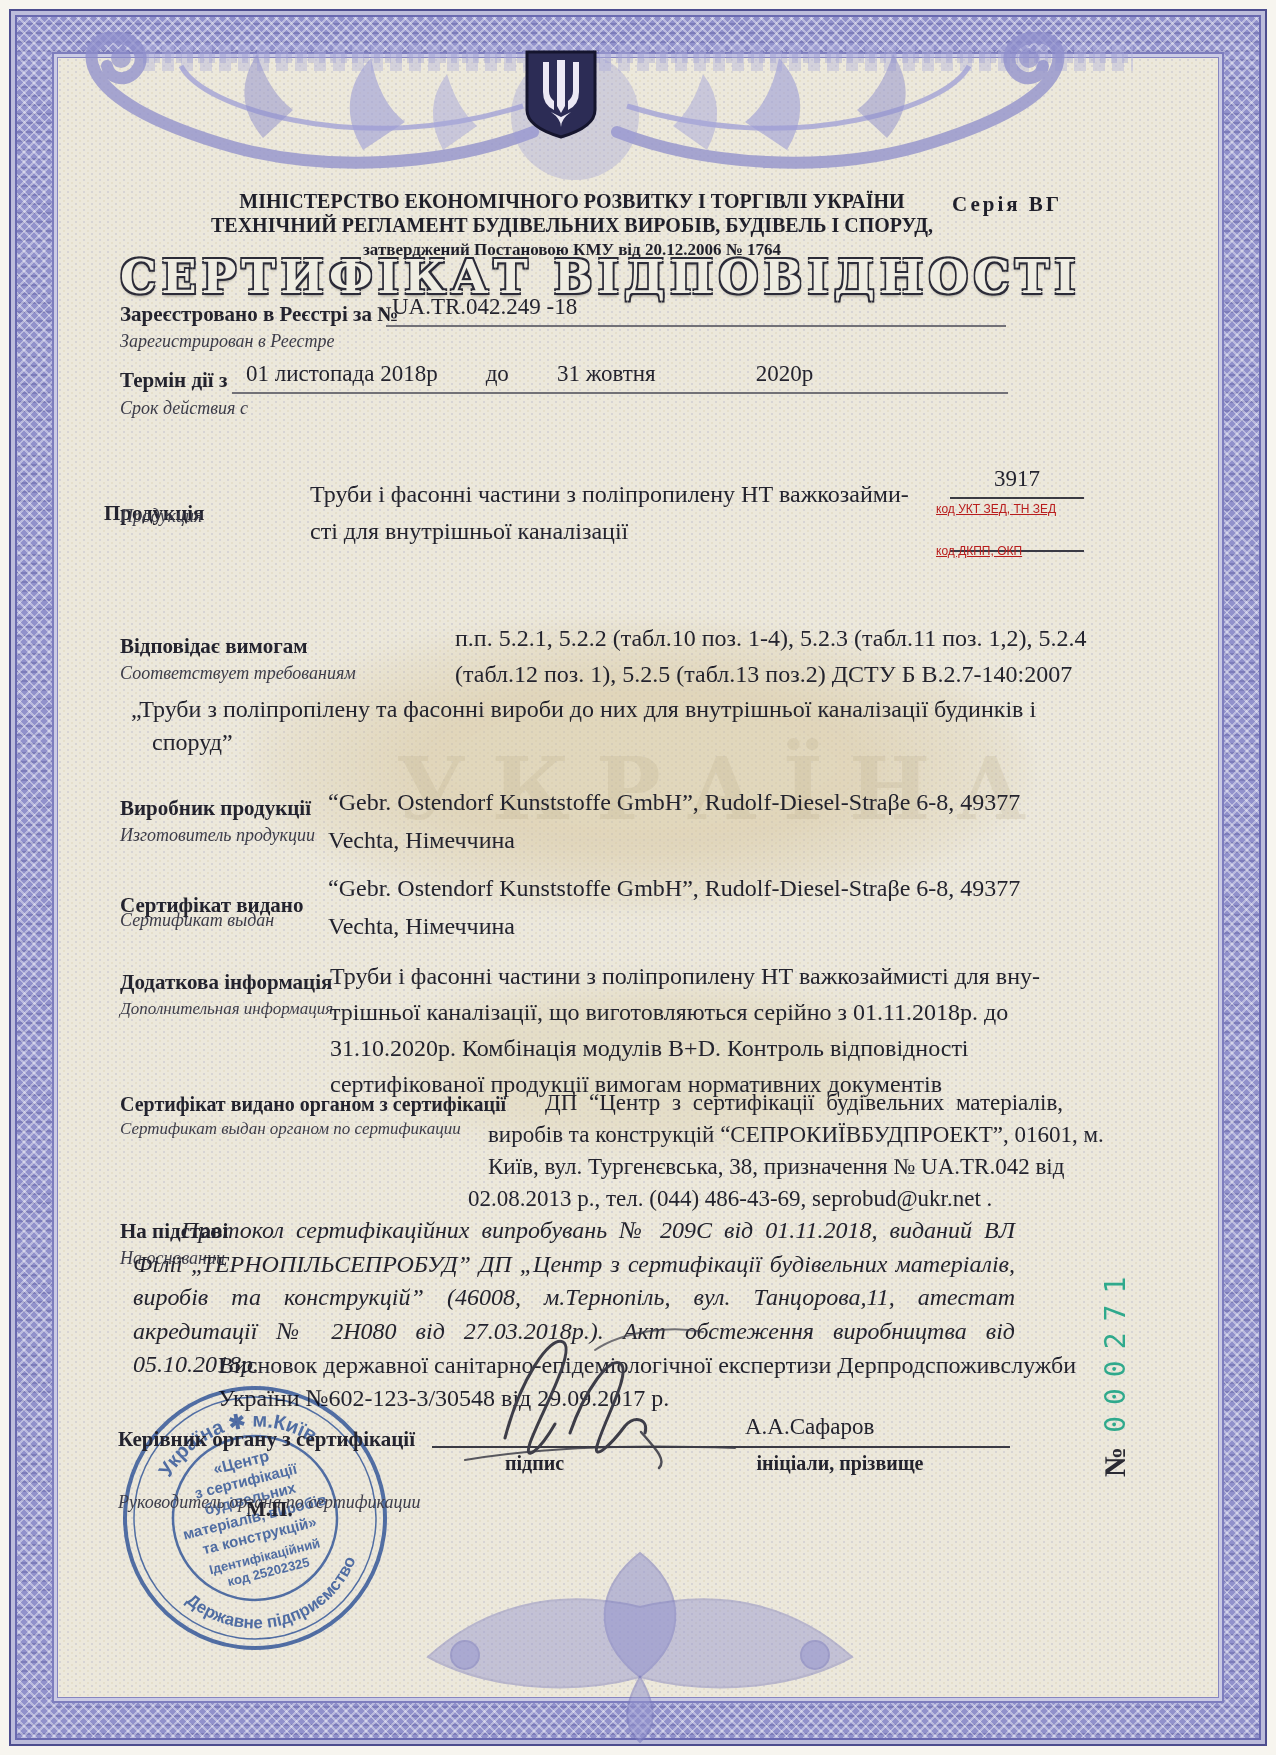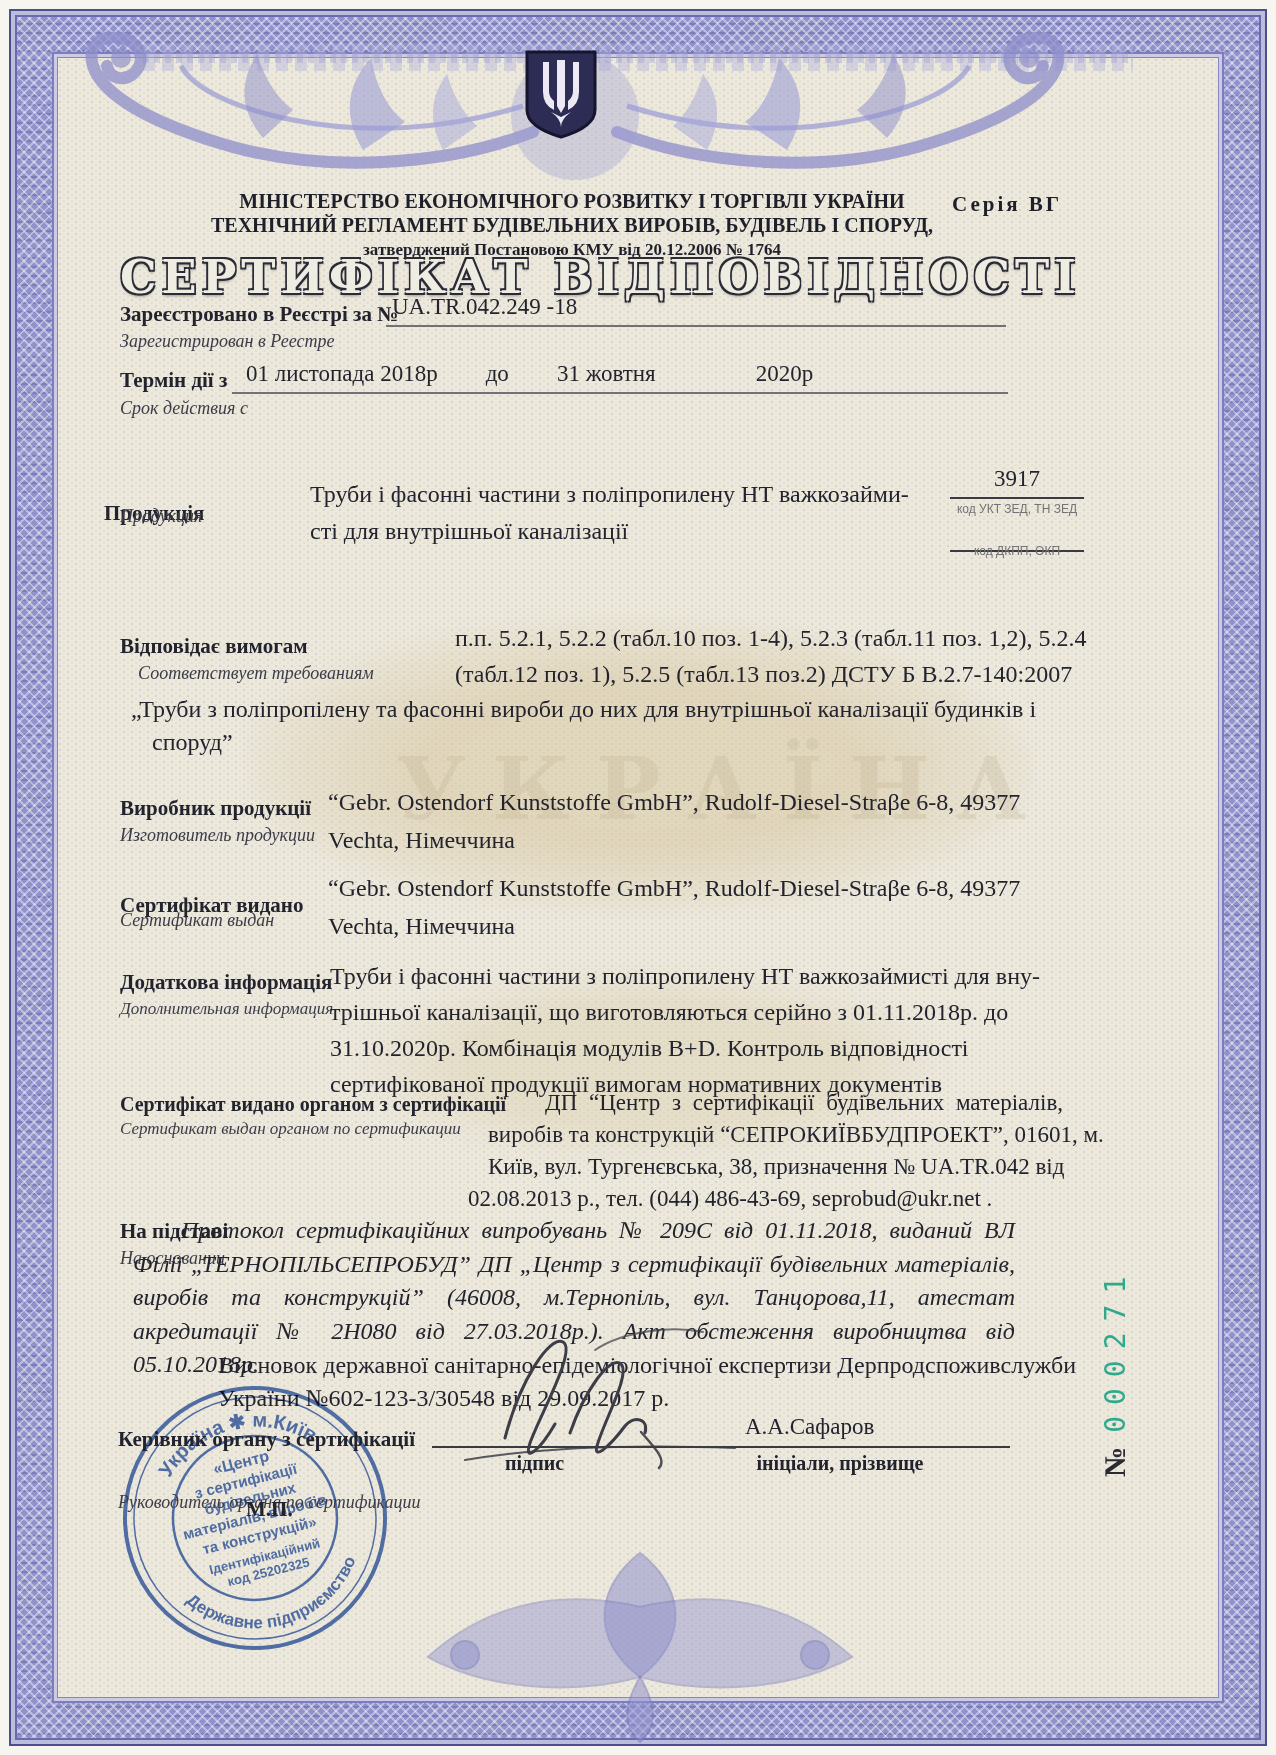--- a/index.html
+++ b/index.html
@@ -41,36 +41,36 @@
   .h-title{left:120px;top:250px;width:860px;text-align:center;
     font:700 46px "DejaVu Serif",serif;letter-spacing:5px;color:#efede2;white-space:nowrap;
     text-shadow:-1.6px -1.6px 0 #2b2b38,1.6px -1.6px 0 #2b2b38,-1.6px 1.6px 0 #2b2b38,1.6px 1.6px 0 #2b2b38,0 3px 3px rgba(0,0,0,0.35);}
   
   .lbl{font:700 21px "Liberation Serif",serif;color:#23232e;}
   .lbl-ru{font:italic 18px "Liberation Serif",serif;color:#3c3c49;}
   .val{font:23px "Liberation Serif",serif;color:#23232e;}
   .txt{font:24px "Liberation Serif",serif;color:#23232e;}
   .rule{height:2px;background:#4a4a55;opacity:0.75;}
   .thin-rule{height:1.5px;background:#3a3a44;}
-  .cap{font:12px "Liberation Sans",sans-serif;color:#737373;text-align:center;}
+  .cap{font:12px "Liberation Sans",sans-serif;color:#b91c1c;text-align:left;text-decoration:underline;}
   
   .f1-l{left:120px;top:302px;}  .f1-r{left:120px;top:331px;}
   .f1-v{left:392px;top:294px;}  .f1-u{left:386px;top:325px;width:620px;}
   .f2-l{left:120px;top:368px;}  .f2-r{left:120px;top:398px;}
   .f2-v{left:246px;top:361px;white-space:nowrap;}
   .t-do{margin-left:48px;} .t-to{margin-left:48px;} .t-yr{margin-left:100px;}
   .f2-u{left:232px;top:392px;width:776px;}
   .f3-l{left:104px;top:477px;margin-top:24px;}  .f3-r{left:120px;top:506px;}
   .f3-v1{left:310px;top:481px;} .f3-v2{left:310px;top:518px;}
   .code-v{left:950px;top:466px;width:134px;text-align:center;}
   .code-u1{left:950px;top:497px;width:134px;}
   .code-c1{left:936px;top:502px;width:162px;}
   .code-u2{left:950px;top:550px;width:134px;}
   .code-c2{left:936px;top:544px;width:162px;}
-  .f4-l{left:120px;top:634px;font-family:Liberation Serif, serif;}  .f4-r{left:120px;top:663px;margin-left:18px;}
+  .f4-l{left:120px;top:634px;font-family:Liberation Serif, serif;}  .f4-r{left:120px;top:663px;}
   .f4-v1{left:455px;top:625px;} .f4-v2{left:455px;top:661px;}
   .f4-n1{left:131px;top:696px;} .f4-n2{left:152px;top:729px;}
   .f5-l{left:120px;top:796px;}  .f5-r{left:120px;top:825px;}
   .f5-v1{left:328px;top:789px;} .f5-v2{left:328px;top:827px;}
   .f6-l{left:120px;top:881px;margin-top:12px;}  .f6-r{left:120px;top:910px;}
   .f6-v1{left:328px;top:875px;} .f6-v2{left:328px;top:913px;}
   .f7-l{left:120px;top:970px;}  .f7-r{left:120px;top:999px;font-size:17px;}
   .f7-v0{left:330px;top:963px;} .f7-v1{left:330px;top:999px;}
   .f7-v2{left:330px;top:1035px;}.f7-v3{left:330px;top:1071px;}
   .f8-l{left:120px;top:1093px;font-size:20px;}

